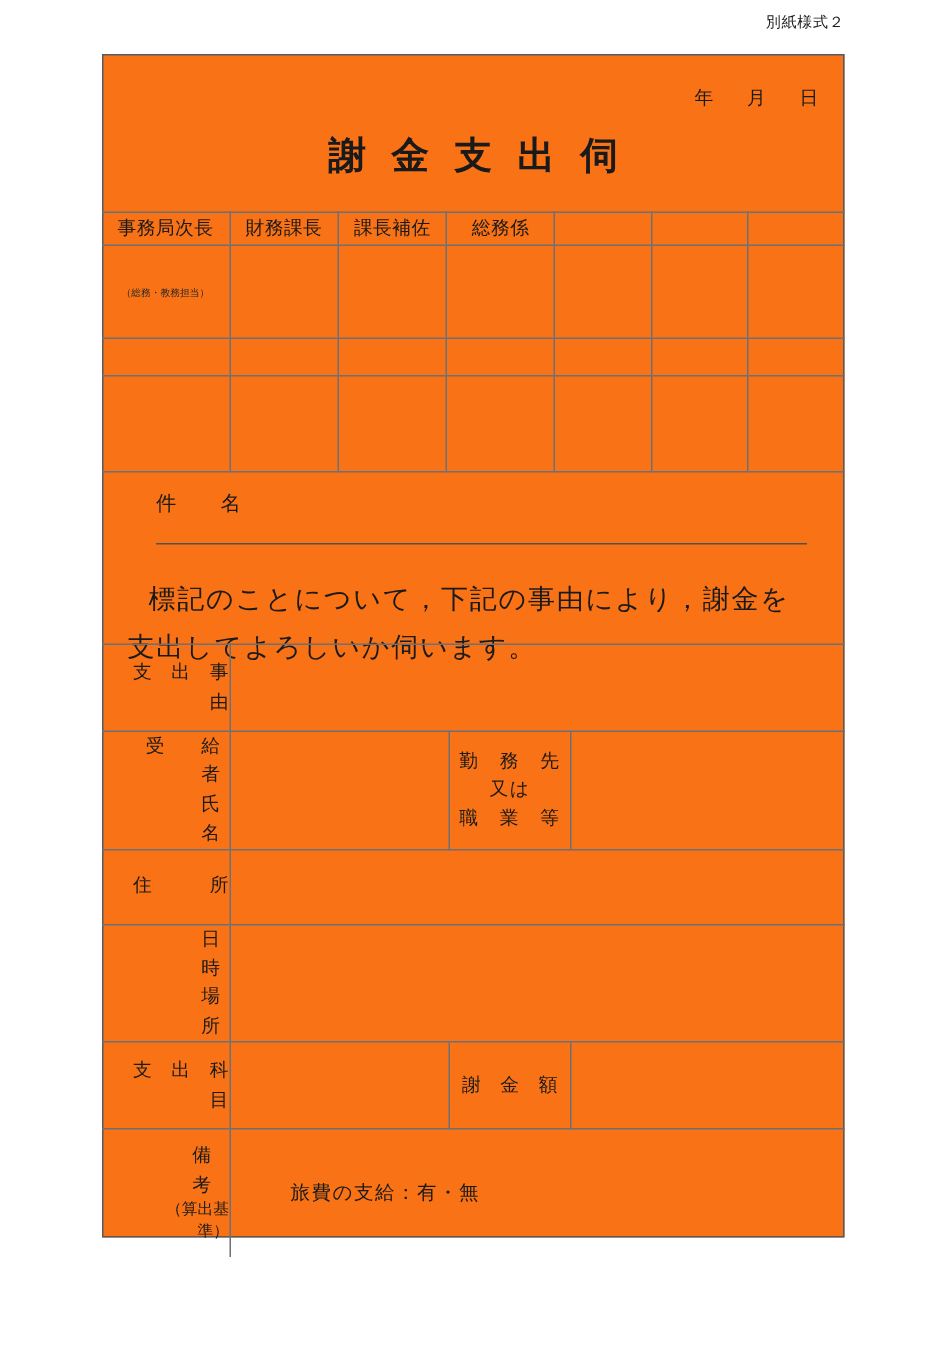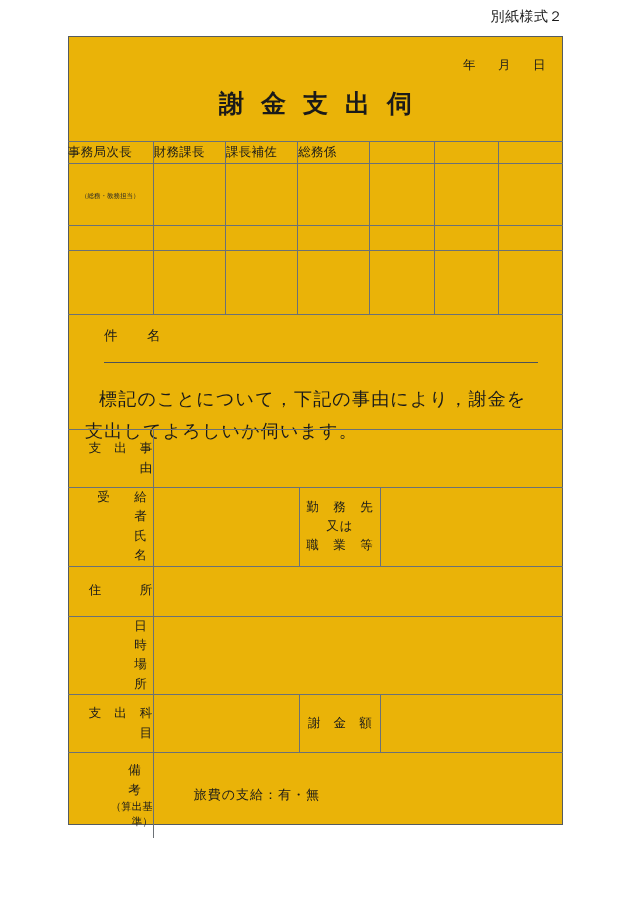--- a/index.html
+++ b/index.html
@@ -15,35 +15,35 @@
     font-family: "Liberation Serif", "DejaVu Serif", serif;
     color: #1a1a1a;
     -webkit-font-smoothing: antialiased;
   }
 
   
   .sheet-label {
     position: absolute;
     top: 8px;
     right: 67px;
-    font-size: 14px;
+    font-size: 10px;
     letter-spacing: 0.5px;
     white-space: nowrap;
   }
 
   
   .form-frame {
     position: absolute;
     left: 68px;
     top: 36px;
     width: 495px;
     height: 789px;
     border: 1.4px solid #555b60;
     box-sizing: border-box;
-    background: #eab308;
+    background: #f97316;
   }
 
   
   .date-line {
     position: absolute;
     top: 20px;
     right: 16px;
     font-size: 12.5px;
     letter-spacing: 0.5px;
     white-space: nowrap;
@@ -87,21 +87,21 @@
   }
   .stamp-wrap table.grid td {
     border-left-width: 0.8px;
     border-right-width: 0.8px;
   }
   .stamp-wrap table.grid tr td:first-child { border-left: none; }
   .stamp-wrap table.grid tr td:last-child { border-right: none; }
 
   .stamp-head {
     height: 21px;
-    text-align: left;
+    text-align: center;
     font-size: 12.5px;
     letter-spacing: 0.3px;
     line-height: 21px;
     font-family: Liberation Serif, serif;
   }
   .stamp-sub {
     font-size: 6.5px;
     letter-spacing: 0px;
     text-align: center;
     line-height: 10px;

